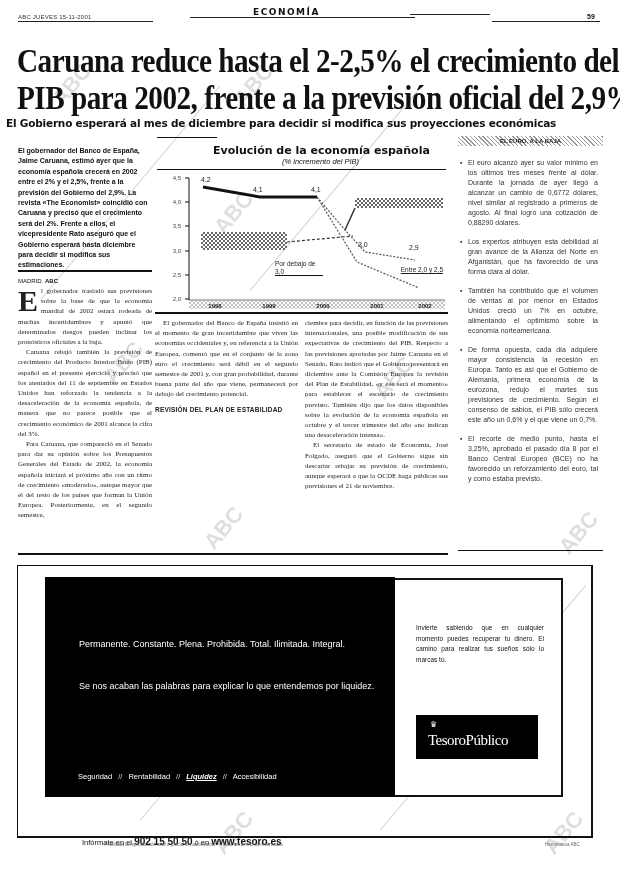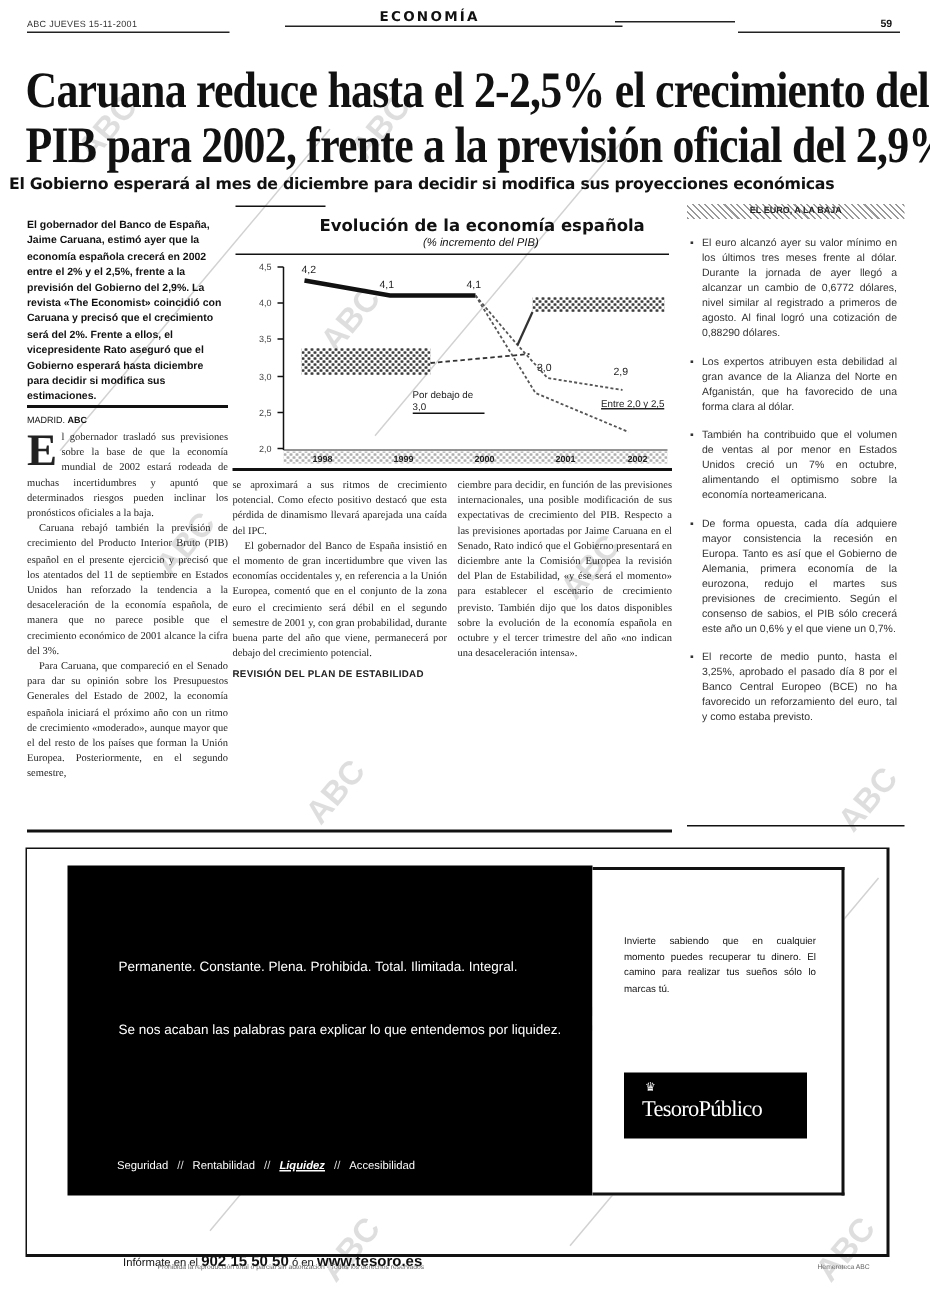--- a/index.html
+++ b/index.html
@@ -177,27 +177,27 @@
     <text x="112" y="138">1999</text>
     <text x="166" y="138">2000</text>
     <text x="220" y="138">2001</text>
     <text x="268" y="138">2002</text>
   </g>
 </svg>
 
 <div class="colrule" style="left:155px;top:312px;width:293px;"></div>
 
 <div class="abs col c2">
-  <p class="noindent">se aproximará a sus ritmos de crecimiento potencial. Como efecto positivo destacó que esta pérdida de dinamismo llevará aparejada una caída del IPC.</p>
   <p>El gobernador del Banco de España insistió en el momento de gran incertidumbre que viven las economías occidentales y, en referencia a la Unión Europea, comentó que en el conjunto de la zona euro el crecimiento será débil en el segundo semestre de 2001 y, con gran probabilidad, durante buena parte del año que viene, permanecerá por debajo del crecimiento potencial.</p>
   <p class="col-sub">REVISIÓN DEL PLAN DE ESTABILIDAD</p>
 </div>
 
 <div class="abs col c3">
   <p class="noindent">ciembre para decidir, en función de las previsiones internacionales, una posible modificación de sus expectativas de crecimiento del PIB. Respecto a las previsiones aportadas por Jaime Caruana en el Senado, Rato indicó que el Gobierno presentará en diciembre ante la Comisión Europea la revisión del Plan de Estabilidad, «y ése será el momento» para establecer el escenario de crecimiento previsto. También dijo que los datos disponibles sobre la evolución de la economía española en octubre y el tercer trimestre del año «no indican una desaceleración intensa».</p>
+  <p>El secretario de estado de Economía, José Folgado, aseguró que el Gobierno sigue sin descartar rebajar su previsión de crecimiento, aunque esperará a que la OCDE haga públicas sus previsiones el 21 de noviembre.</p>
 </div>
 
 <div class="abs side-head">EL EURO, A LA BAJA</div>
 <ul class="abs side">
   <li>El euro alcanzó ayer su valor mínimo en los últimos tres meses frente al dólar. Durante la jornada de ayer llegó a alcanzar un cambio de 0,6772 dólares, nivel similar al registrado a primeros de agosto. Al final logró una cotización de 0,88290 dólares.</li>
   <li>Los expertos atribuyen esta debilidad al gran avance de la Alianza del Norte en Afganistán, que ha favorecido de una forma clara al dólar.</li>
   <li>También ha contribuido que el volumen de ventas al por menor en Estados Unidos creció un 7% en octubre, alimentando el optimismo sobre la economía norteamericana.</li>
   <li>De forma opuesta, cada día adquiere mayor consistencia la recesión en Europa. Tanto es así que el Gobierno de Alemania, primera economía de la eurozona, redujo el martes sus previsiones de crecimiento. Según el consenso de sabios, el PIB sólo crecerá este año un 0,6% y el que viene un 0,7%.</li>
   <li>El recorte de medio punto, hasta el 3,25%, aprobado el pasado día 8 por el Banco Central Europeo (BCE) no ha favorecido un reforzamiento del euro, tal y como estaba previsto.</li>
 </ul>

